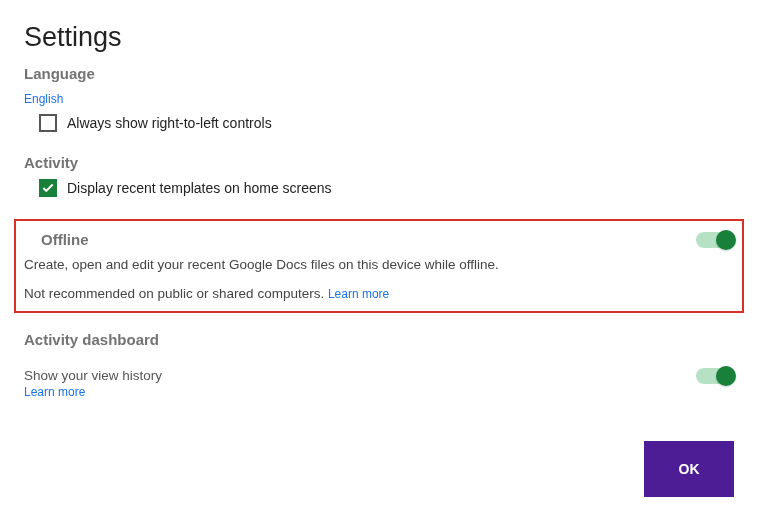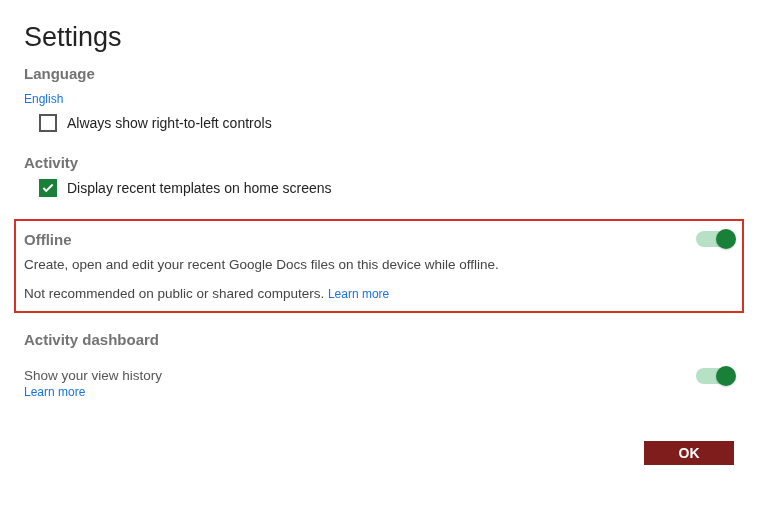--- a/index.html
+++ b/index.html
@@ -59,22 +59,23 @@
   .checkbox.checked svg { display: block; }
   .checkbox svg { display: none; }
   .check-label { font-size: 14px; color: #222; }
   .highlight-box {
     border: 2px solid #d93025;
     padding: 10px 8px 10px 8px;
     margin: 0 -10px 18px -10px;
   }
   .flexbetween {
     display: flex;
-    align-items: flex-start;
+    align-items: flex-end;
     justify-content: space-between;
+    margin-left: 17px;
   }
   .desc {
     font-size: 13.5px;
     color: #444;
     margin: 8px 0 11px 0;
     line-height: 1.4;
   }
   .sub {
     font-size: 13.5px;
     color: #444;
@@ -103,26 +104,26 @@
     align-items: flex-start;
     justify-content: space-between;
     margin-top: 20px;
   }
   .footer {
     display: flex;
     justify-content: flex-end;
     margin-top: 42px;
   }
   .ok-btn {
-    background: #7f1d1d;
+    background: #4c1d95;
     color: #fff;
     border: none;
     font-weight: 700;
     font-size: 14px;
-    padding: 4px 34px;
+    padding: 20px 34px;
     cursor: pointer;
     letter-spacing: 0.3px;
   }
 </style>
 </head>
 <body>
 
 <div class="page">
   <h1 class="page-title">Settings</h1>
 

